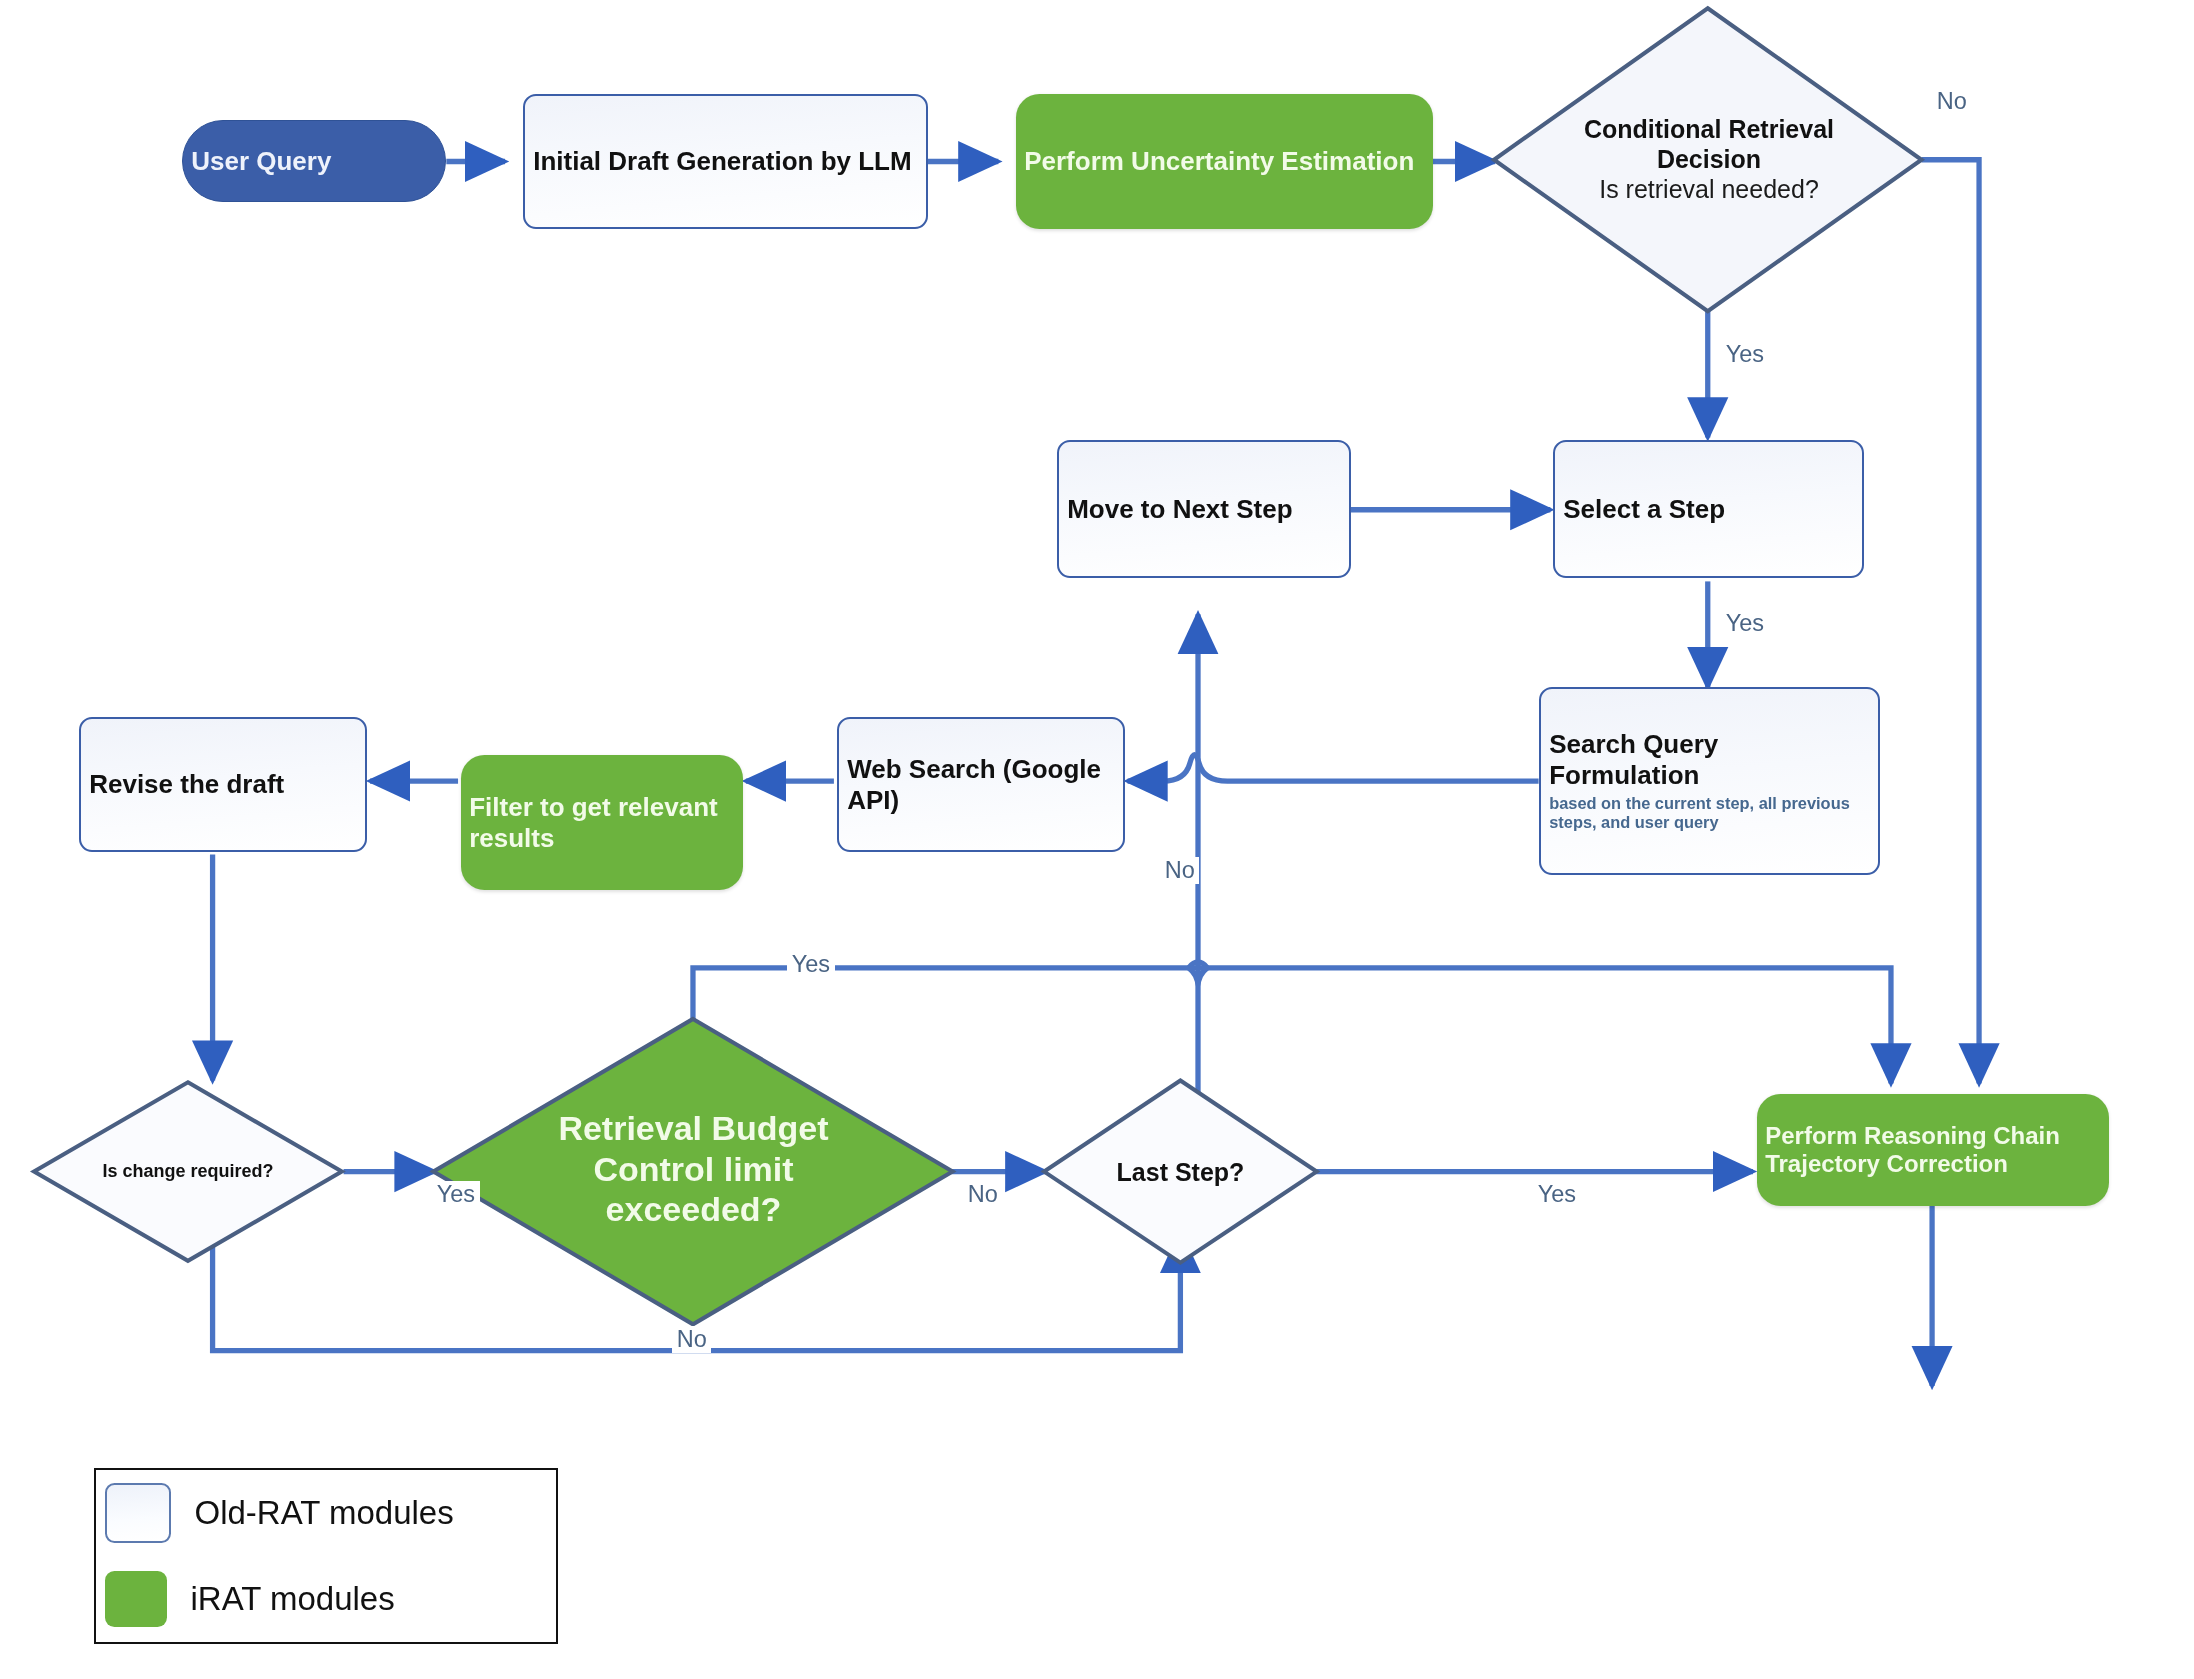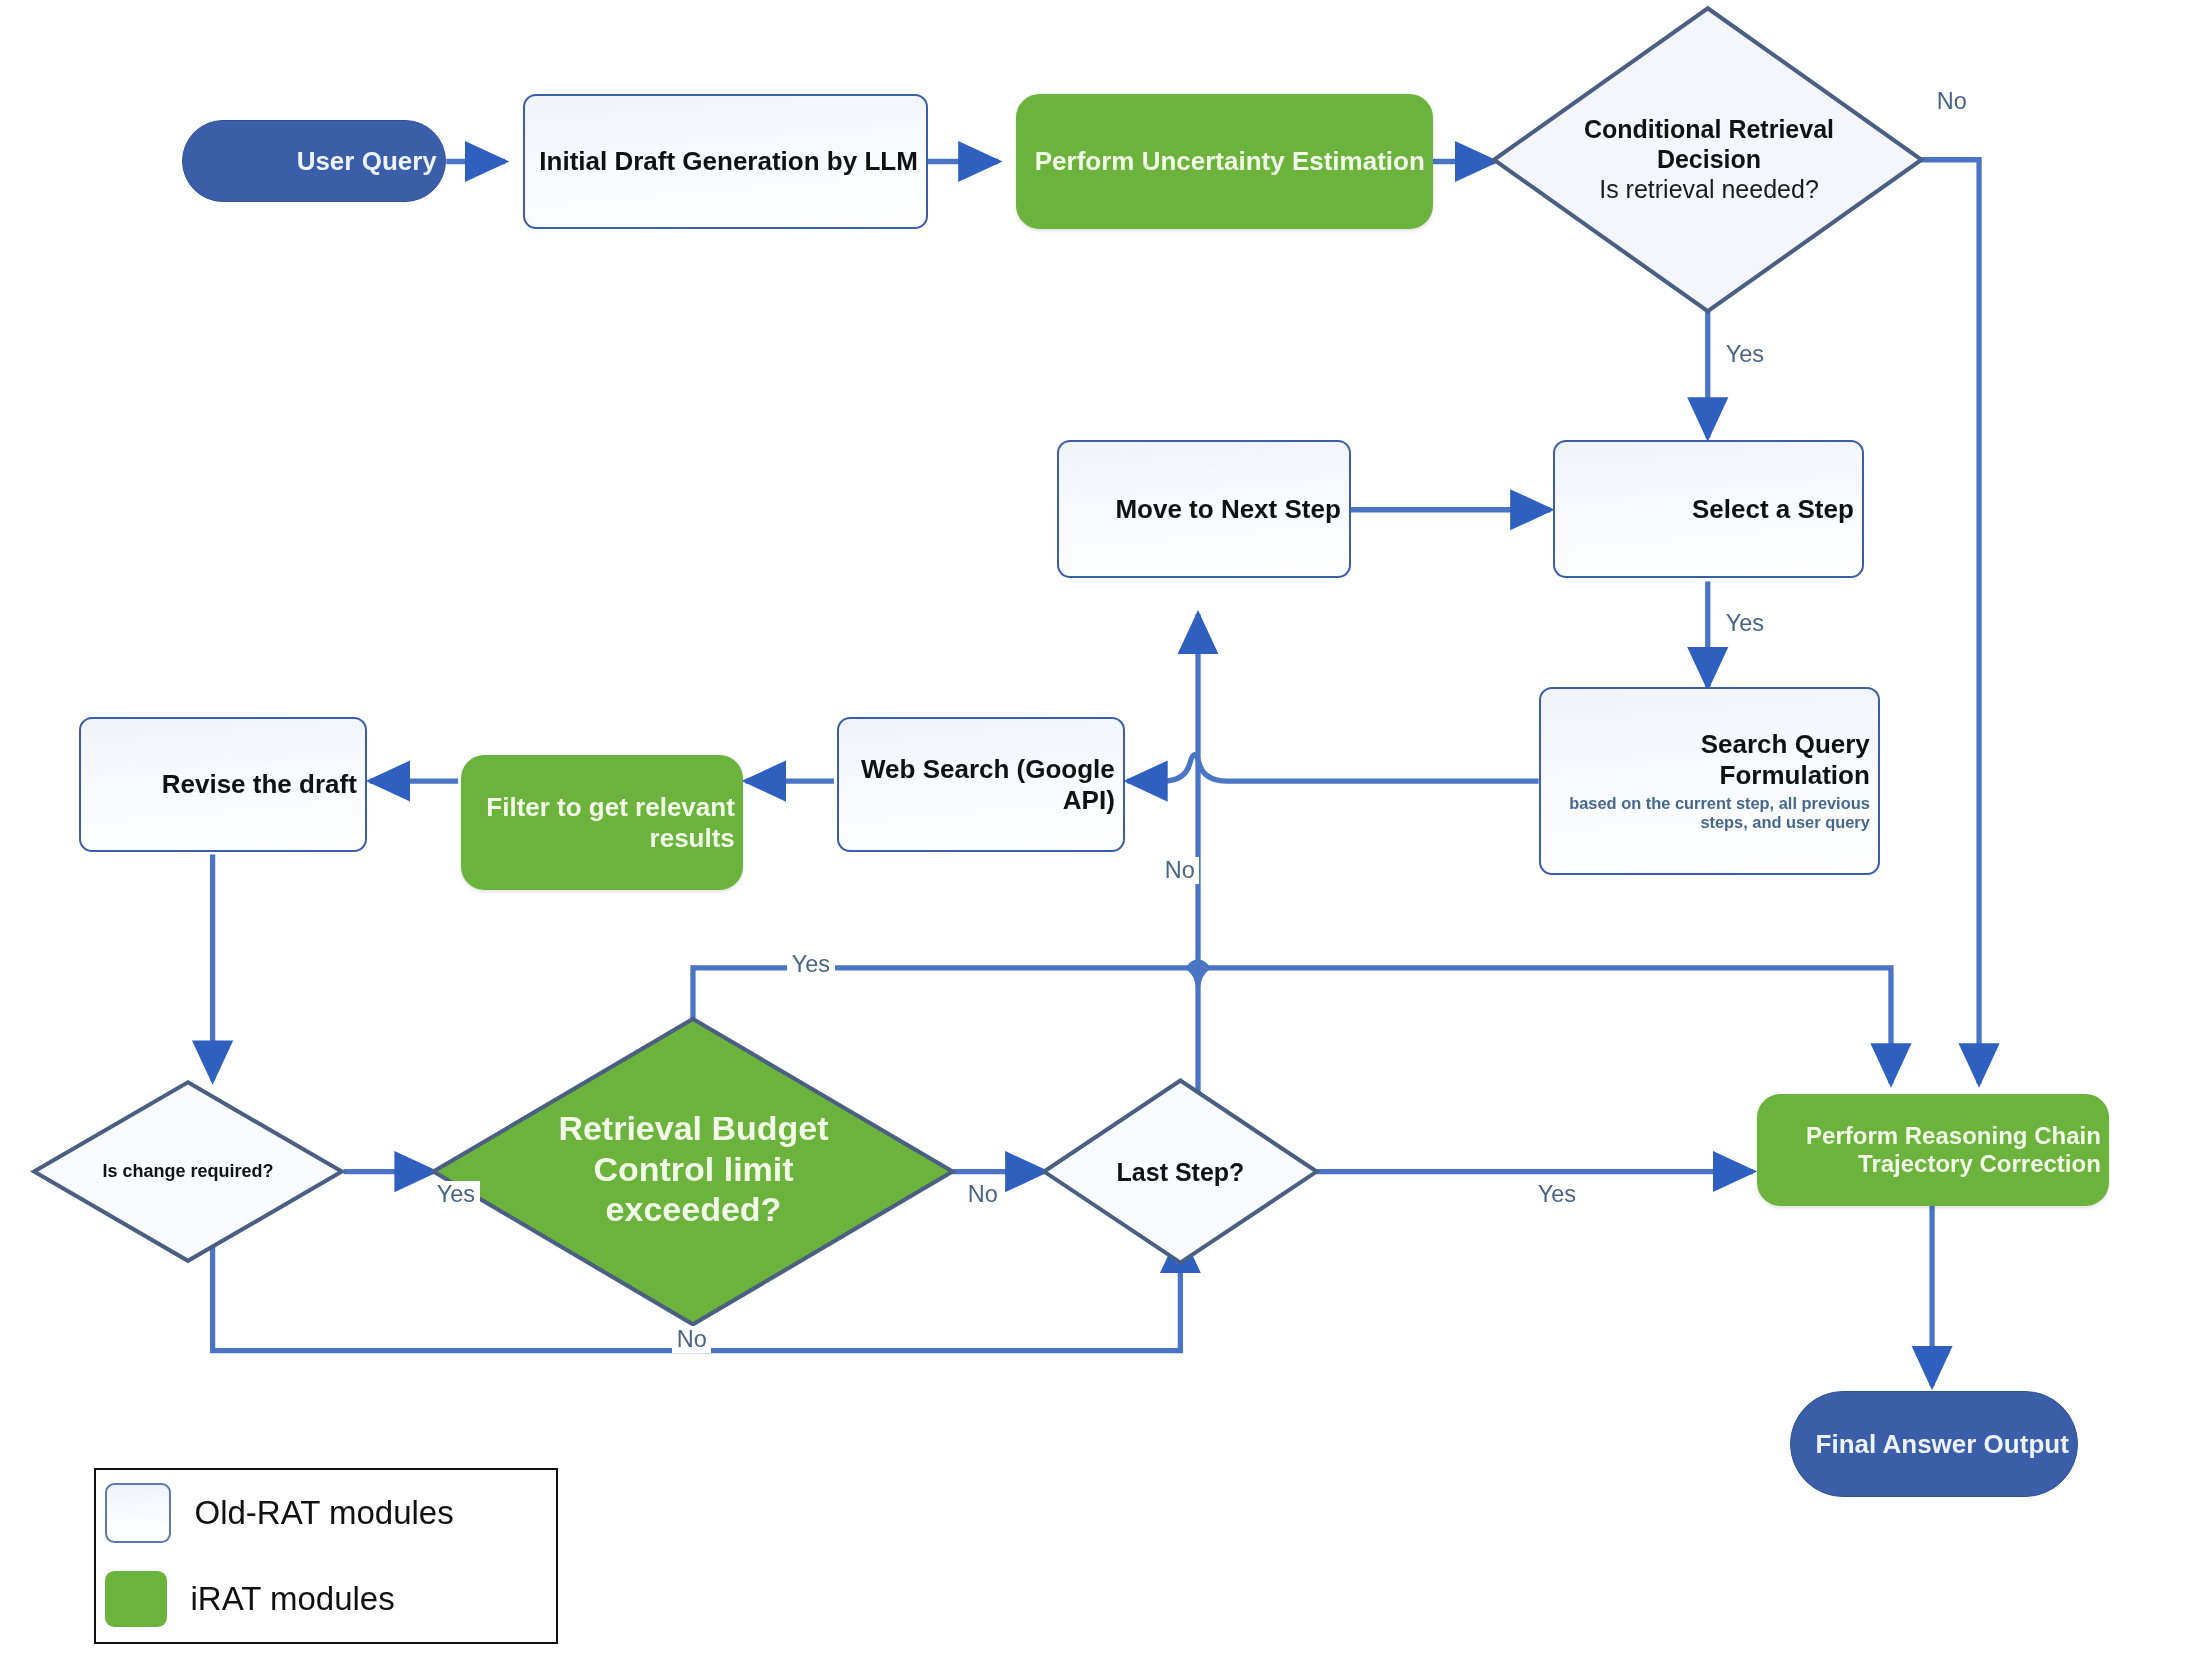--- a/index.html
+++ b/index.html
@@ -1,21 +1,21 @@
 <!DOCTYPE html>
 <html style="font-size:9.4px"><head>
 <meta charset="utf-8">
 <style>
   html,body{margin:0;padding:0;background:#ffffff;}
   body{font-family:"Liberation Sans",sans-serif;}
   #stage{position:relative;width:2194px;height:1679px;background:#fff;overflow:hidden;}
   svg.flow{position:absolute;left:0;top:0;width:2194px;height:1679px;}
 
   .node{position:absolute;box-sizing:border-box;display:flex;align-items:center;justify-content:center;
-        text-align:right;line-height:1.18;}
+        text-align:left;line-height:1.18;}
   .node .lbl{display:block;width:100%;padding:0 8.2px;}
 
   
   .proc{
      background:linear-gradient(175deg,#f0f3fa 0%,#f7f9fd 45%,#ffffff 100%);
      border:2.9px solid #3b5ea8;border-radius:13px;
      color:#111;font-weight:bold;
   }
   
   .proc-green{
@@ -161,23 +161,20 @@
   </div>
 
   <div class="dlabel" style="left:1063px;top:1142px;width:235px;height:59px;font-size:25px;">
     <span>Last Step?</span>
   </div>
 
   <div class="node proc-green" style="left:1757px;top:1094px;width:352px;height:112px;font-size:24px;">
     <span class="lbl">Perform Reasoning Chain Trajectory Correction</span>
   </div>
 
-  <div class="node term" style="left:1790px;top:1391px;width:288px;height:106px;font-size:26px;">
-    <span class="lbl">Final Answer Output</span>
-  </div>
 
   <div class="elabel" style="left:1932px;top:88px;">No</div>
   <div class="elabel" style="left:1721px;top:341px;">Yes</div>
   <div class="elabel" style="left:1721px;top:610px;">Yes</div>
   <div class="elabel" style="left:1160px;top:857px;">No</div>
   <div class="elabel" style="left:787px;top:951px;">Yes</div>
   <div class="elabel" style="left:432px;top:1181px;">Yes</div>
   <div class="elabel" style="left:963px;top:1181px;">No</div>
   <div class="elabel" style="left:1533px;top:1181px;">Yes</div>
   <div class="elabel" style="left:672px;top:1326px;">No</div>

